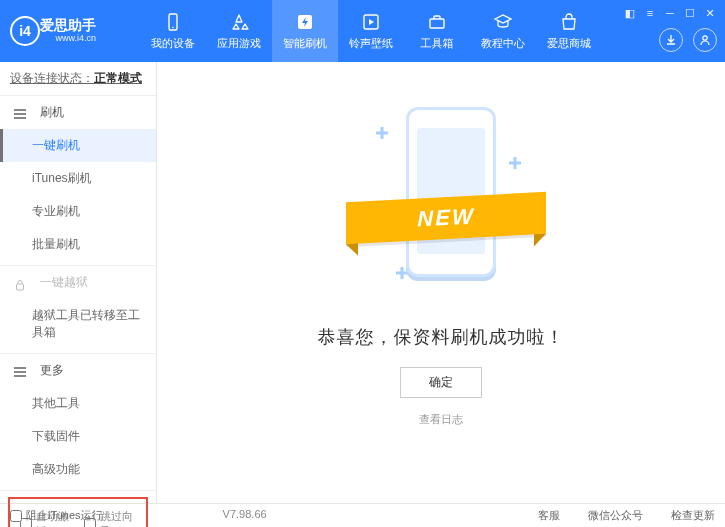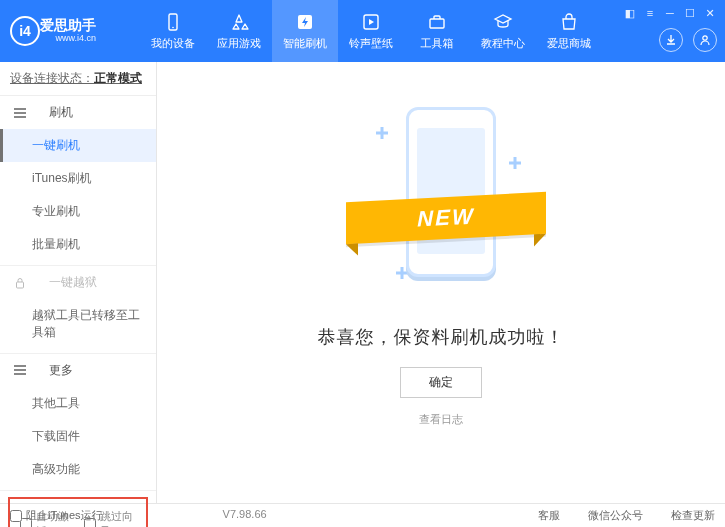--- a/index.html
+++ b/index.html
@@ -21,21 +21,21 @@
 .header-right-btns { position: absolute; right: 8px; bottom: 10px; display: flex; gap: 10px; }
 .sys-btn { width: 14px; height: 14px; opacity: 0.9; cursor: pointer; font-size: 11px; display: flex; align-items: center; justify-content: center; }
 .circ-btn { width: 24px; height: 24px; border: 1.5px solid rgba(255,255,255,0.7); border-radius: 50%; display: flex; align-items: center; justify-content: center; cursor: pointer; }
 
 .body-area { display: flex; height: 441px; }
 
 .sidebar { width: 157px; border-right: 1px solid #e6e6e6; display: flex; flex-direction: column; font-size: 12px; color: #555; }
 .conn-status { padding: 8px 10px; border-bottom: 1px solid #eee; color: #666; text-decoration: underline; }
 .conn-status b { color: #333; }
 .side-section { border-bottom: 1px solid #f0f0f0; padding-bottom: 4px; }
-.side-header { display: flex; align-items: center; gap: 23px; padding: 8px 14px; color: #555; }
+.side-header { display: flex; align-items: flex-end; gap: 14px; padding: 8px 14px; color: #555; }
 .side-header.locked { color: #bbb; }
 .side-item { padding: 8px 10px 8px 32px; cursor: pointer; color: #666; }
 .side-item.active { background: #eaf2ff; color: #2a7eff; border-left: 3px solid #737373; padding-left: 29px; }
 .side-item.multiline { line-height: 1.4; white-space: pre-line; }
 .checkbox-row { display: flex; gap: 12px; padding: 10px; border: 2px solid #e74c3c; margin: 6px 8px; }
 .checkbox-row label { display: flex; align-items: center; gap: 4px; color: #888; font-size: 11px; }
 .checkbox-row input { width: 12px; height: 12px; }
 
 .main { flex: 1; display: flex; flex-direction: column; align-items: center; padding-top: 45px; position: relative; }
 .phone-illus { position: relative; width: 150px; height: 200px; }

